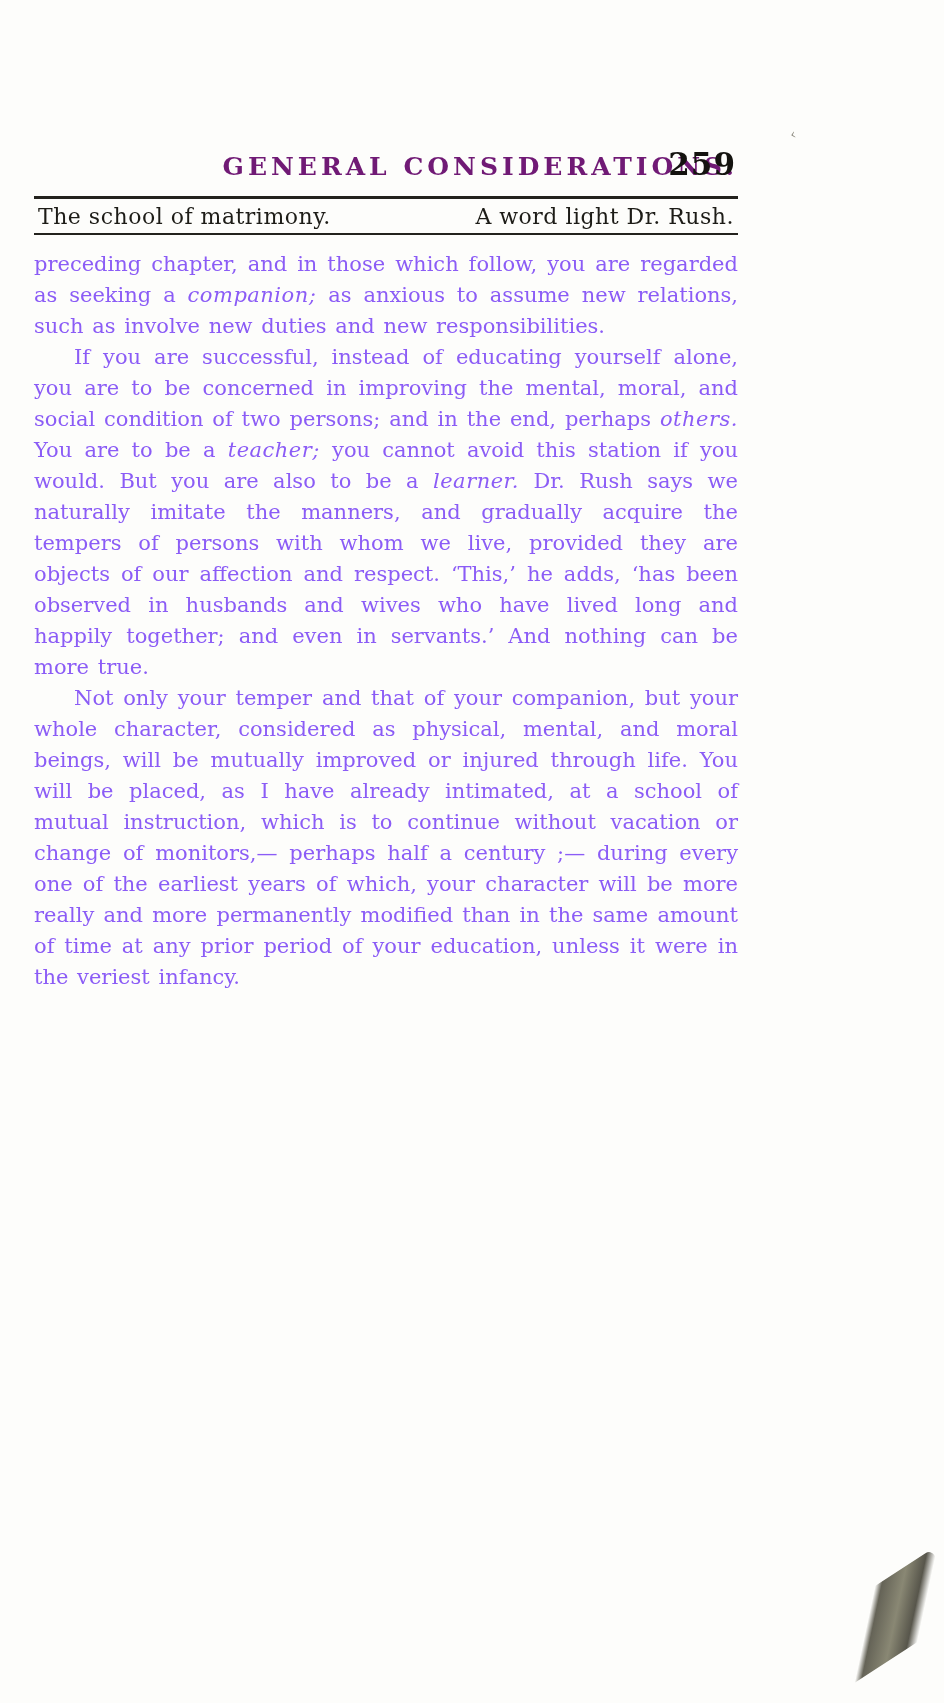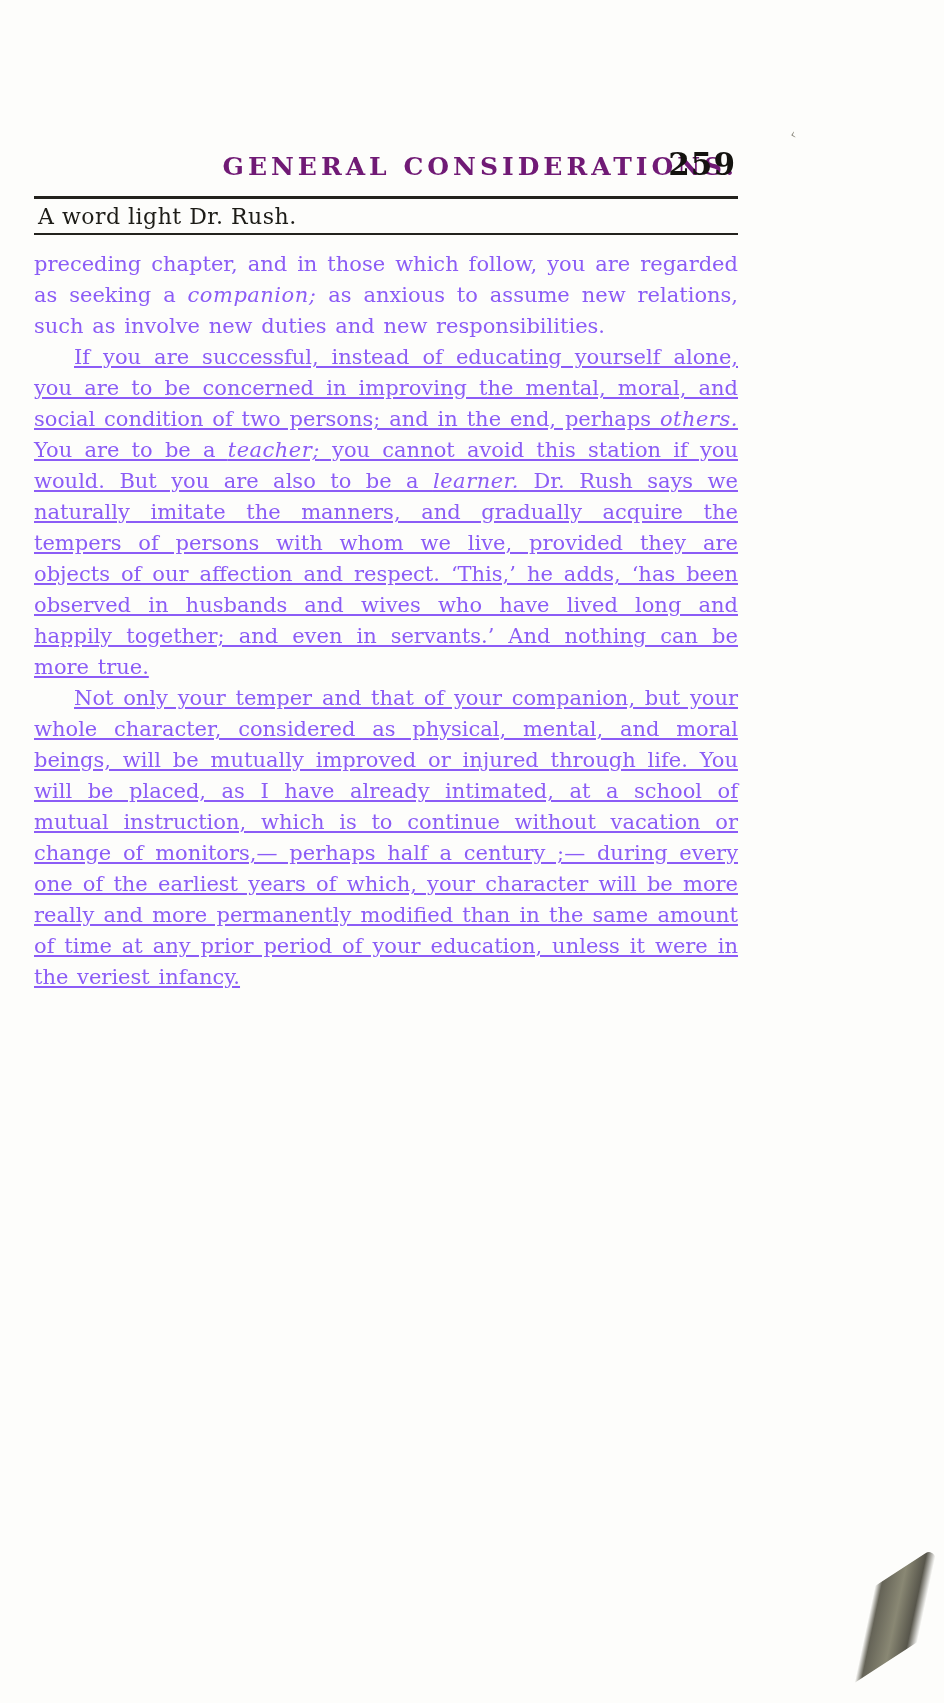--- a/index.html
+++ b/index.html
@@ -72,21 +72,20 @@
     line-height: 31px;
     text-align: justify;
     word-spacing: 2px;
     color: #8b5cf6;
   }
   .para {
     margin: 0;
   }
   .para.indent {
     text-indent: 40px;
-    text-decoration: underline;
   }
   .para em {
     font-style: italic;
     letter-spacing: 0.5px;
   }
   .scan-artifact {
     position: absolute;
     right: -18px;
     bottom: 48px;
     width: 150px;
@@ -119,20 +118,21 @@
   <div class="content">
 
     <div class="header-row">
       <span class="running-title">GENERAL CONSIDERATIONS.</span>
       <span class="page-number">259</span>
     </div>
 
     <div class="rule rule-top"></div>
 
     <div class="subheader-row">
+      <span>The school of matrimony.</span>
       <span>A word light Dr. Rush.</span>
     </div>
 
     <div class="rule rule-bottom"></div>
 
     <div class="body-text" id="body-text">
         <p class="para"><span>preceding chapter, and in those which follow, you are regarded as seeking a </span><em>companion;</em><span> as anxious to assume new relations, such as involve new duties and new responsibilities.</span></p>
         <p class="para indent"><span>If you are successful, instead of educating yourself alone, you are to be concerned in improving the mental, moral, and social condition of two persons; and in the end, perhaps </span><em>others.</em><span> You are to be a </span><em>teacher;</em><span> you cannot avoid this station if you would. But you are also to be a </span><em>learner.</em><span> Dr. Rush says we naturally imitate the manners, and gradually acquire the tempers of persons with whom we live, provided they are objects of our affection and respect. ‘This,’ he adds, ‘has been observed in husbands and wives who have lived long and happily together; and even in servants.’ And nothing can be more true.</span></p>
         <p class="para indent"><span>Not only your temper and that of your companion, but your whole character, considered as physical, mental, and moral beings, will be mutually improved or injured through life. You will be placed, as I have already intimated, at a school of mutual instruction, which is to continue without vacation or change of monitors,— perhaps half a century ;— during every one of the earliest years of which, your character will be more really and more permanently modified than in the same amount of time at any prior period of your education, unless it were in the veriest infancy.</span></p>
       </div>

